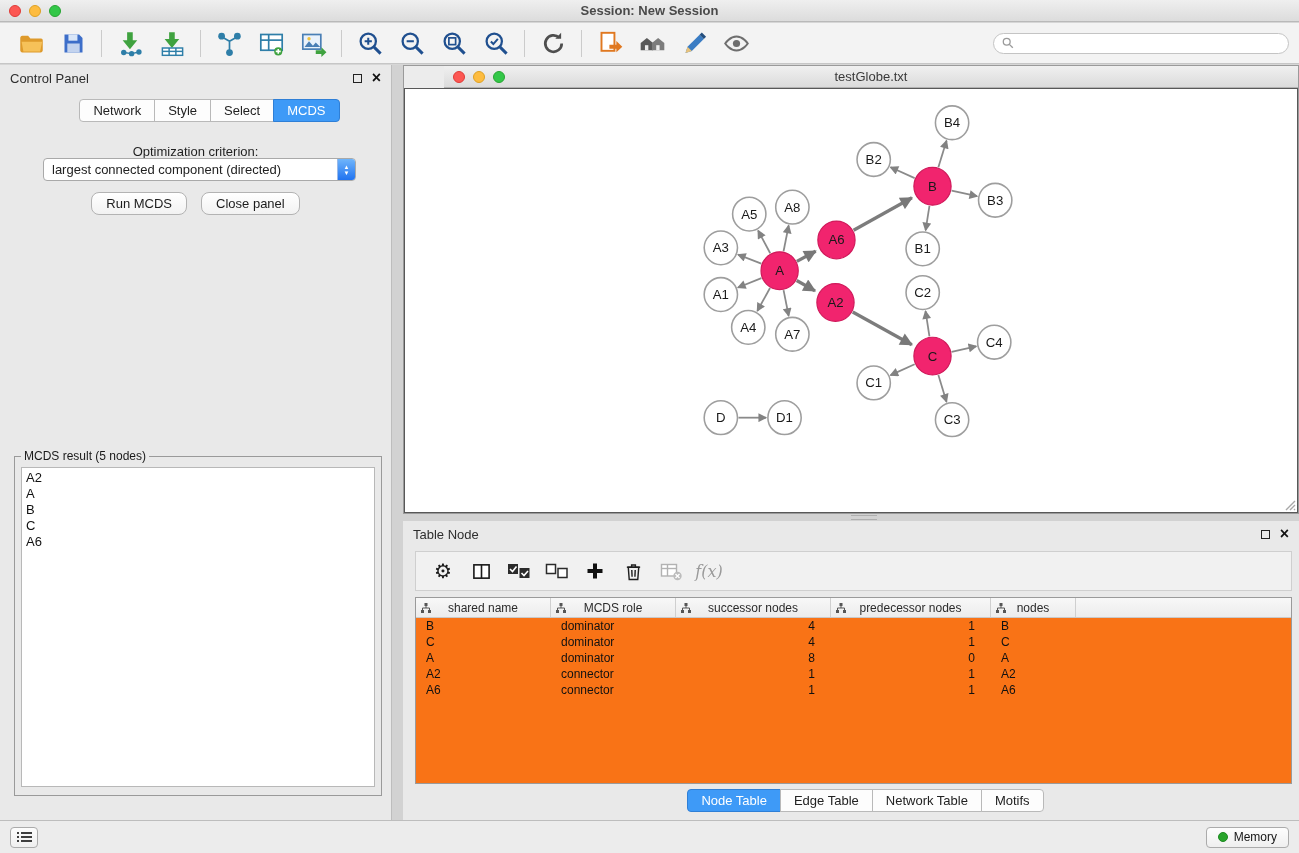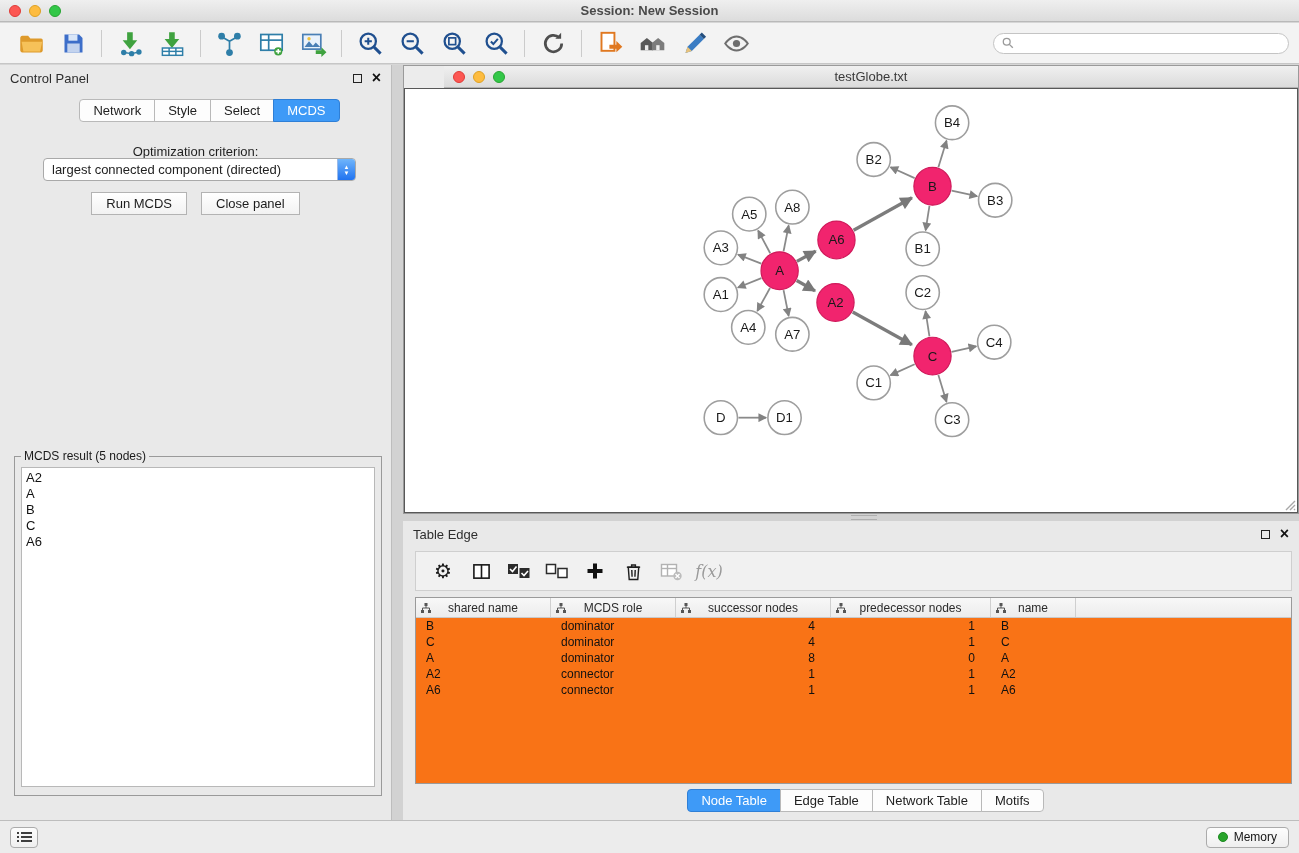--- a/index.html
+++ b/index.html
@@ -48,21 +48,21 @@
   .cp-tab.active, .tp-tab.active { background:#3E9AF7; border-color:#2F7FD6; color:#fff; }
   .opt-label { text-align:center; margin-top:22px; font-size:13px; color:#1F1F1F; }
   .dropdown { position:absolute; left:43px; top:93px; width:313px; height:23px; background:#fff;
     border:1px solid #A9A9A9; border-radius:4px; display:flex; align-items:center; overflow:hidden; }
   .dropdown-text { flex:1; padding:0 8px; font-size:13px; white-space:nowrap; }
   .dropdown-stepper { width:18px; height:100%; background:linear-gradient(#6FB5FB,#2173F0);
     display:flex; flex-direction:column; align-items:center; justify-content:center; color:#fff;
     font-size:6px; line-height:6px; border-left:1px solid #9AB9E8; }
   .cp-buttons { position:absolute; top:127px; left:0; width:100%; display:flex; justify-content:center; gap:14px; }
   .mac-btn { font-family:"Liberation Sans",sans-serif; font-size:13px; padding:3px 14px;
-    background:linear-gradient(#FFFFFF,#F2F2F2); border:1px solid #B3B3B3; border-radius:0; color:#1C1C1C; }
+    background:linear-gradient(#FFFFFF,#F2F2F2); border:1px solid #B3B3B3; border-radius:8px; color:#1C1C1C; }
   .result-fieldset { position:absolute; left:14px; top:391px; width:368px; height:340px;
     border:1px solid #9A9A9A; }
   .result-legend { position:absolute; top:-8px; left:6px; background:#E9E9E9; padding:0 3px; font-size:12px; color:#1A1A1A; }
   .result-list { position:absolute; left:6px; top:10px; right:6px; bottom:8px; background:#fff;
     border:1px solid #B8B8B8; overflow:auto; padding:2px 4px; }
   .result-item { font-size:13px; line-height:16px; color:#111; }
 
   
   .right-col { position:absolute; left:403px; top:0; right:0; height:100%; }
   .network-window { position:absolute; top:0; left:0; right:0; height:449px;
@@ -423,21 +423,21 @@
             </svg>
           <svg class="resize-grip" width="14" height="14" viewBox="0 0 14 14">
             <path d="M13 4L4 13M13 8L8 13M13 12l-1 1" stroke="#A8A8A8" stroke-width="1.4" fill="none"></path>
           </svg>
         </div>
       </div>
       <div class="splitter-grip"></div>
 
       <div class="table-panel">
         <div class="panel-head">
-          <span class="panel-title">Table Edge</span>
+          <span class="panel-title">Table Node</span>
           <span class="panel-head-icons">
             <span class="float-icon"></span>
             <span class="close-icon">×</span>
           </span>
         </div>
         <div class="tp-toolbar">
           <button class="tpbtn">
             <span class="gear-glyph">⚙</span>
           </button>
           <button class="tpbtn">
@@ -526,21 +526,21 @@
                 </svg>
                 <span>predecessor nodes</span>
               </div>
               <div class="th" style="width: 85px;">
                 <svg class="hicn" width="10" height="10" viewBox="0 0 10 10">
                   <rect x="3.5" y="0" width="3" height="3" fill="#555"></rect>
                   <rect x="0" y="7" width="3" height="3" fill="#555"></rect>
                   <rect x="7" y="7" width="3" height="3" fill="#555"></rect>
                   <path d="M5 3v2M1.5 7V5h7v2" stroke="#555" fill="none"></path>
                 </svg>
-                <span>name</span>
+                <span>nodes</span>
               </div>
             </div>
           <div class="tbody">
               <div class="tr">
                 <div class="td left" style="width: 135px;">B</div>
                 <div class="td left" style="width: 125px;">dominator</div>
                 <div class="td right" style="width: 155px;">4</div>
                 <div class="td right" style="width: 160px;">1</div>
                 <div class="td left" style="width: 85px;">B</div>
               </div>

